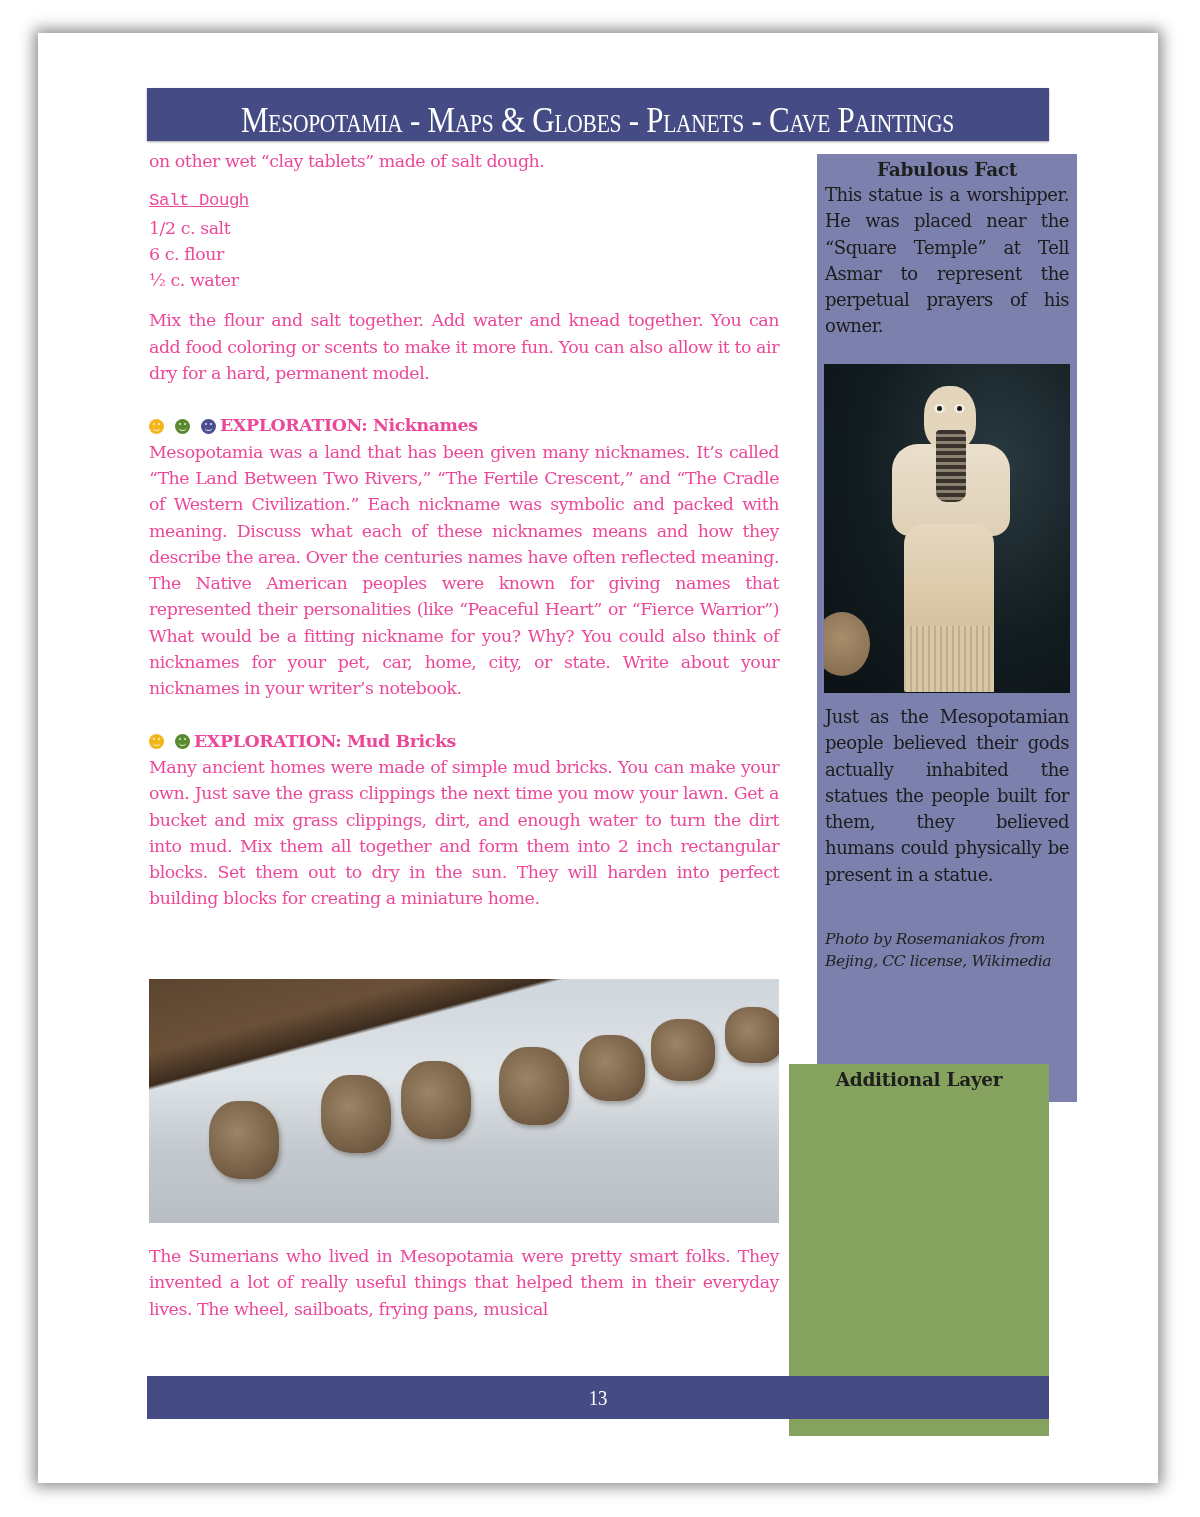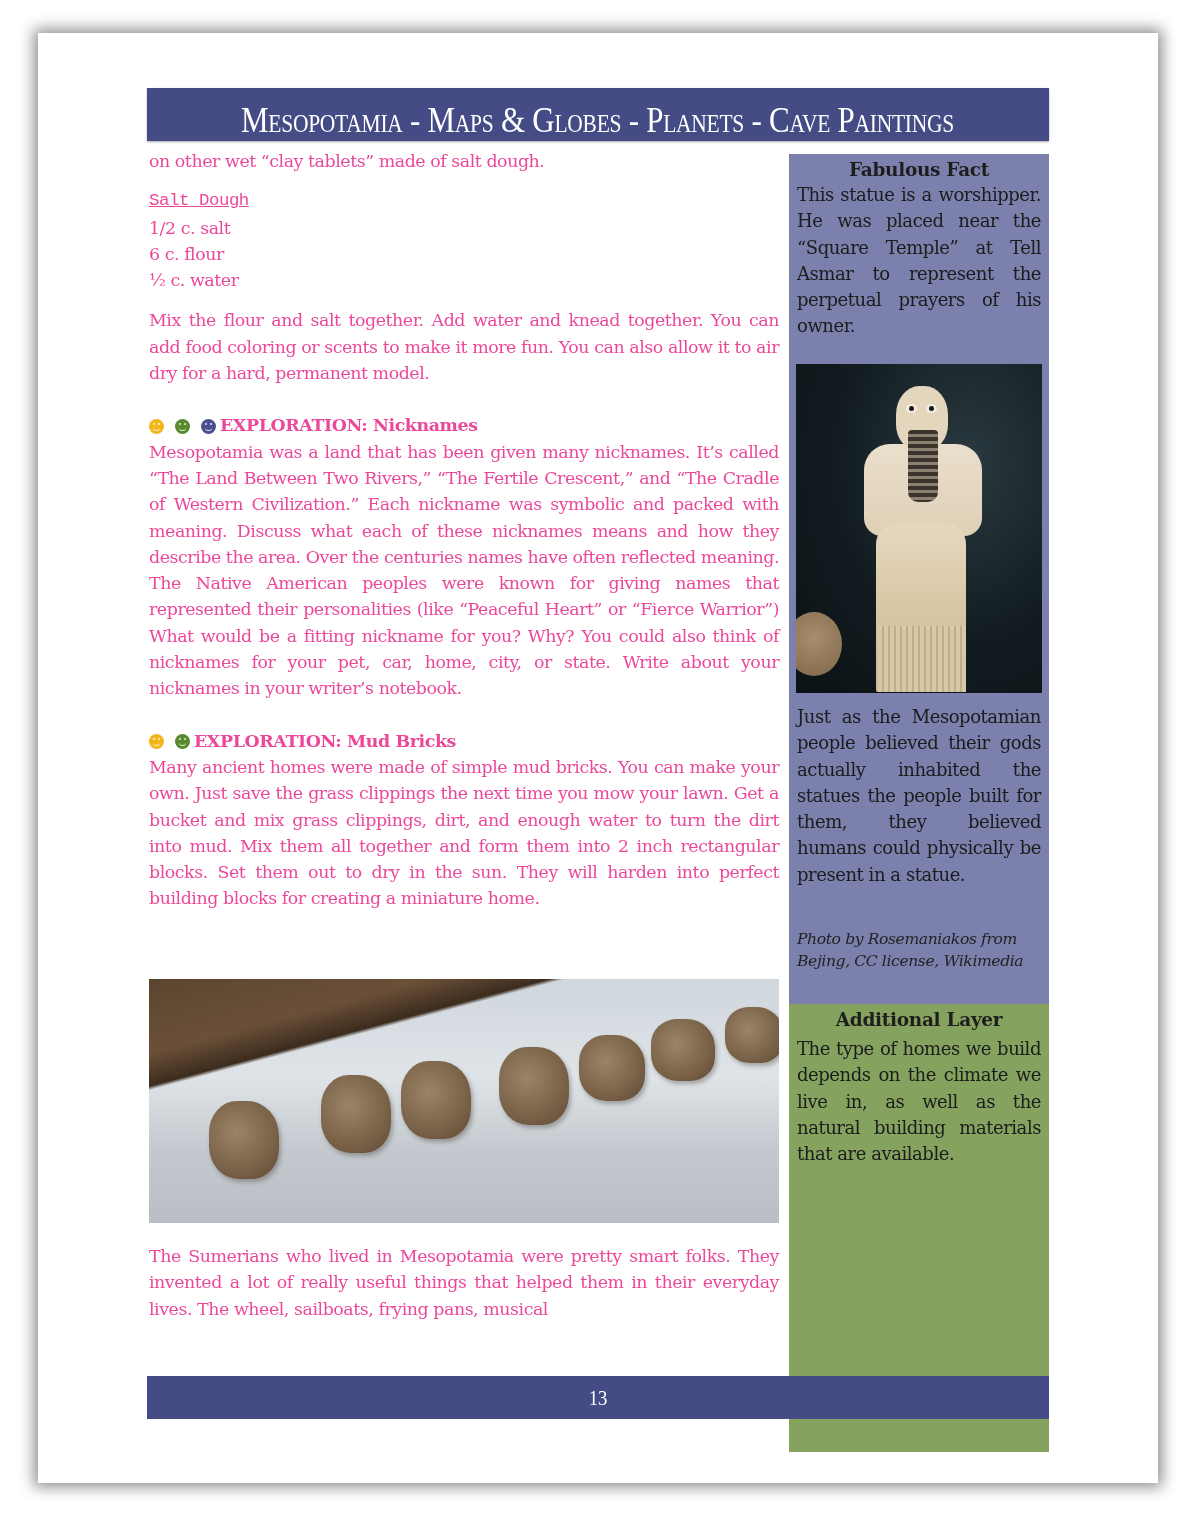--- a/index.html
+++ b/index.html
@@ -61,25 +61,25 @@
       linear-gradient(165deg, #5b4530 0%, #6b5038 18%, #3c2c1e 26%, transparent 27%),
       linear-gradient(180deg, #cfd6dc 0%, #dfe4e8 40%, #c3c9ce 70%, #b8bec4 100%);
     overflow: hidden;
   }
   .brick {
     position: absolute; width: 70px; height: 78px; border-radius: 40% 45% 38% 42%;
     background: radial-gradient(circle at 40% 40%, #9c8468 0%, #7a6248 60%, #5e4a36 100%);
     box-shadow: 2px 3px 4px rgba(60,50,40,0.35);
   }
   .sidebar-blue {
-    position: absolute; left: 789px; top: 154px; width: 260px; height: 948px;
+    position: absolute; left: 817px; top: 154px; width: 260px; height: 948px;
     background: #7b80ac;
   }
   .sidebar-green {
-    position: absolute; left: 789px; top: 1004px; width: 260px; height: 448px;
+    position: absolute; left: 789px; top: 1064px; width: 260px; height: 372px;
     background: #85a35e;
   }
   .box-title {
     text-align: center; font-weight: bold; font-size: 18.5px; color: #1e1e1e;
     margin-top: 5px; letter-spacing: -0.3px;
   }
   .box-text {
     padding: 0 8px; font-size: 18px; line-height: 26.3px; color: #1c1c1c;
     text-align: justify; letter-spacing: -0.45px; margin: 0;
   }
@@ -205,18 +205,17 @@
     <div class="statue-eye" style="left:110px;"></div>
     <div class="statue-eye" style="left:130px;"></div>
     <div class="statue-beard"></div>
   </div>
   <p class="box-text" style="position:absolute; top:550px; left:0; right:0;">Just as the Mesopotamian people believed their gods actually inhabited the statues the people built for them, they believed humans could physically be present in a statue.</p>
   <p class="caption" style="position:absolute; top:766px; left:0; right:0;">Photo by Rosemaniakos from Bejing, CC license, Wikimedia</p>
 </div>
 
 <div class="sidebar-green">
   <div class="box-title">Additional Layer</div>
-  <p class="box-text" style="margin-top:6px;">The type of homes we build depends on the climate we live in, as well as the natural building materials that are available.</p>
 </div>
 
 <div class="footer-bar">
   <div class="page-number">13</div>
 </div>
 
 </body></html>

